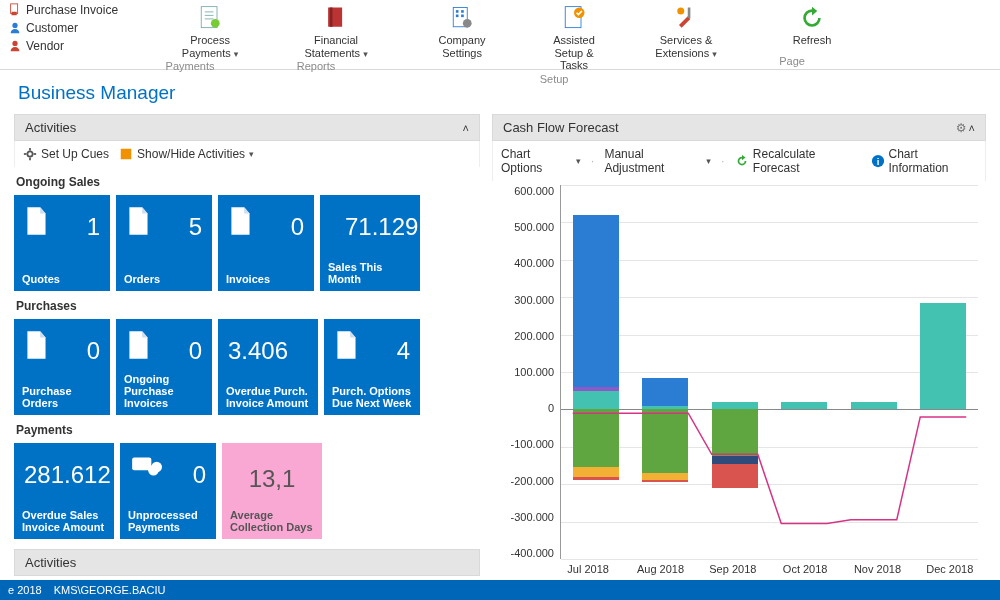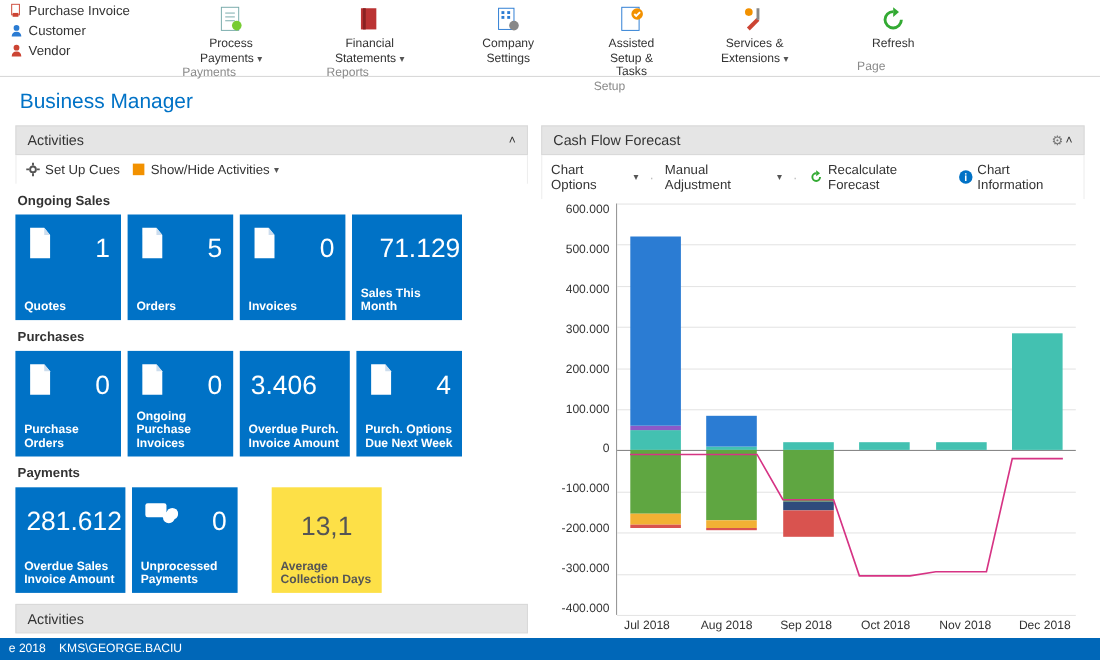--- a/index.html
+++ b/index.html
@@ -35,21 +35,21 @@
 .toolbar-item { display:flex; align-items:center; gap:4px; font-size:12px; cursor:pointer; color:#333; }
 .toolbar-sep { color:#bbb; }
 
 
 .section-label { font-size:12px; font-weight:600; padding:8px 0 6px 2px; }
 
 
 .tiles { display:flex; flex-wrap:wrap; gap:6px; }
 .tile { background:#0072c6; color:#fff; width:96px; height:96px; padding:8px; position:relative; cursor:pointer; }
 .tile.wide { width:100px; }
-.tile.gray { background:#fde047; color:#555;margin-left:25px; }
+.tile.gray { background:#f9a8d4; color:#555; }
 .tile-icon { position:absolute; top:10px; left:10px; width:28px; height:34px; }
 .tile-value { position:absolute; top:18px; right:10px; font-size:24px; font-weight:300; }
 .tile-value.center { position:static; text-align:center; font-size:24px; padding-top:14px; }
 .tile-label { position:absolute; bottom:6px; left:8px; right:6px; font-size:11px; line-height:1.1;font-weight:bold; }
 
 
 .chart-caption { font-size:12px; color:#555; padding:4px 8px 2px; }
 .chart-wrap { display:flex; padding:4px 8px; height:382px; }
 .y-axis { display:flex; flex-direction:column; justify-content:space-between; align-items:flex-end; padding-right:6px; font-size:11px; color:#333; width:60px; }
 .plot { flex:1; position:relative; border-left:1px solid #999; }

